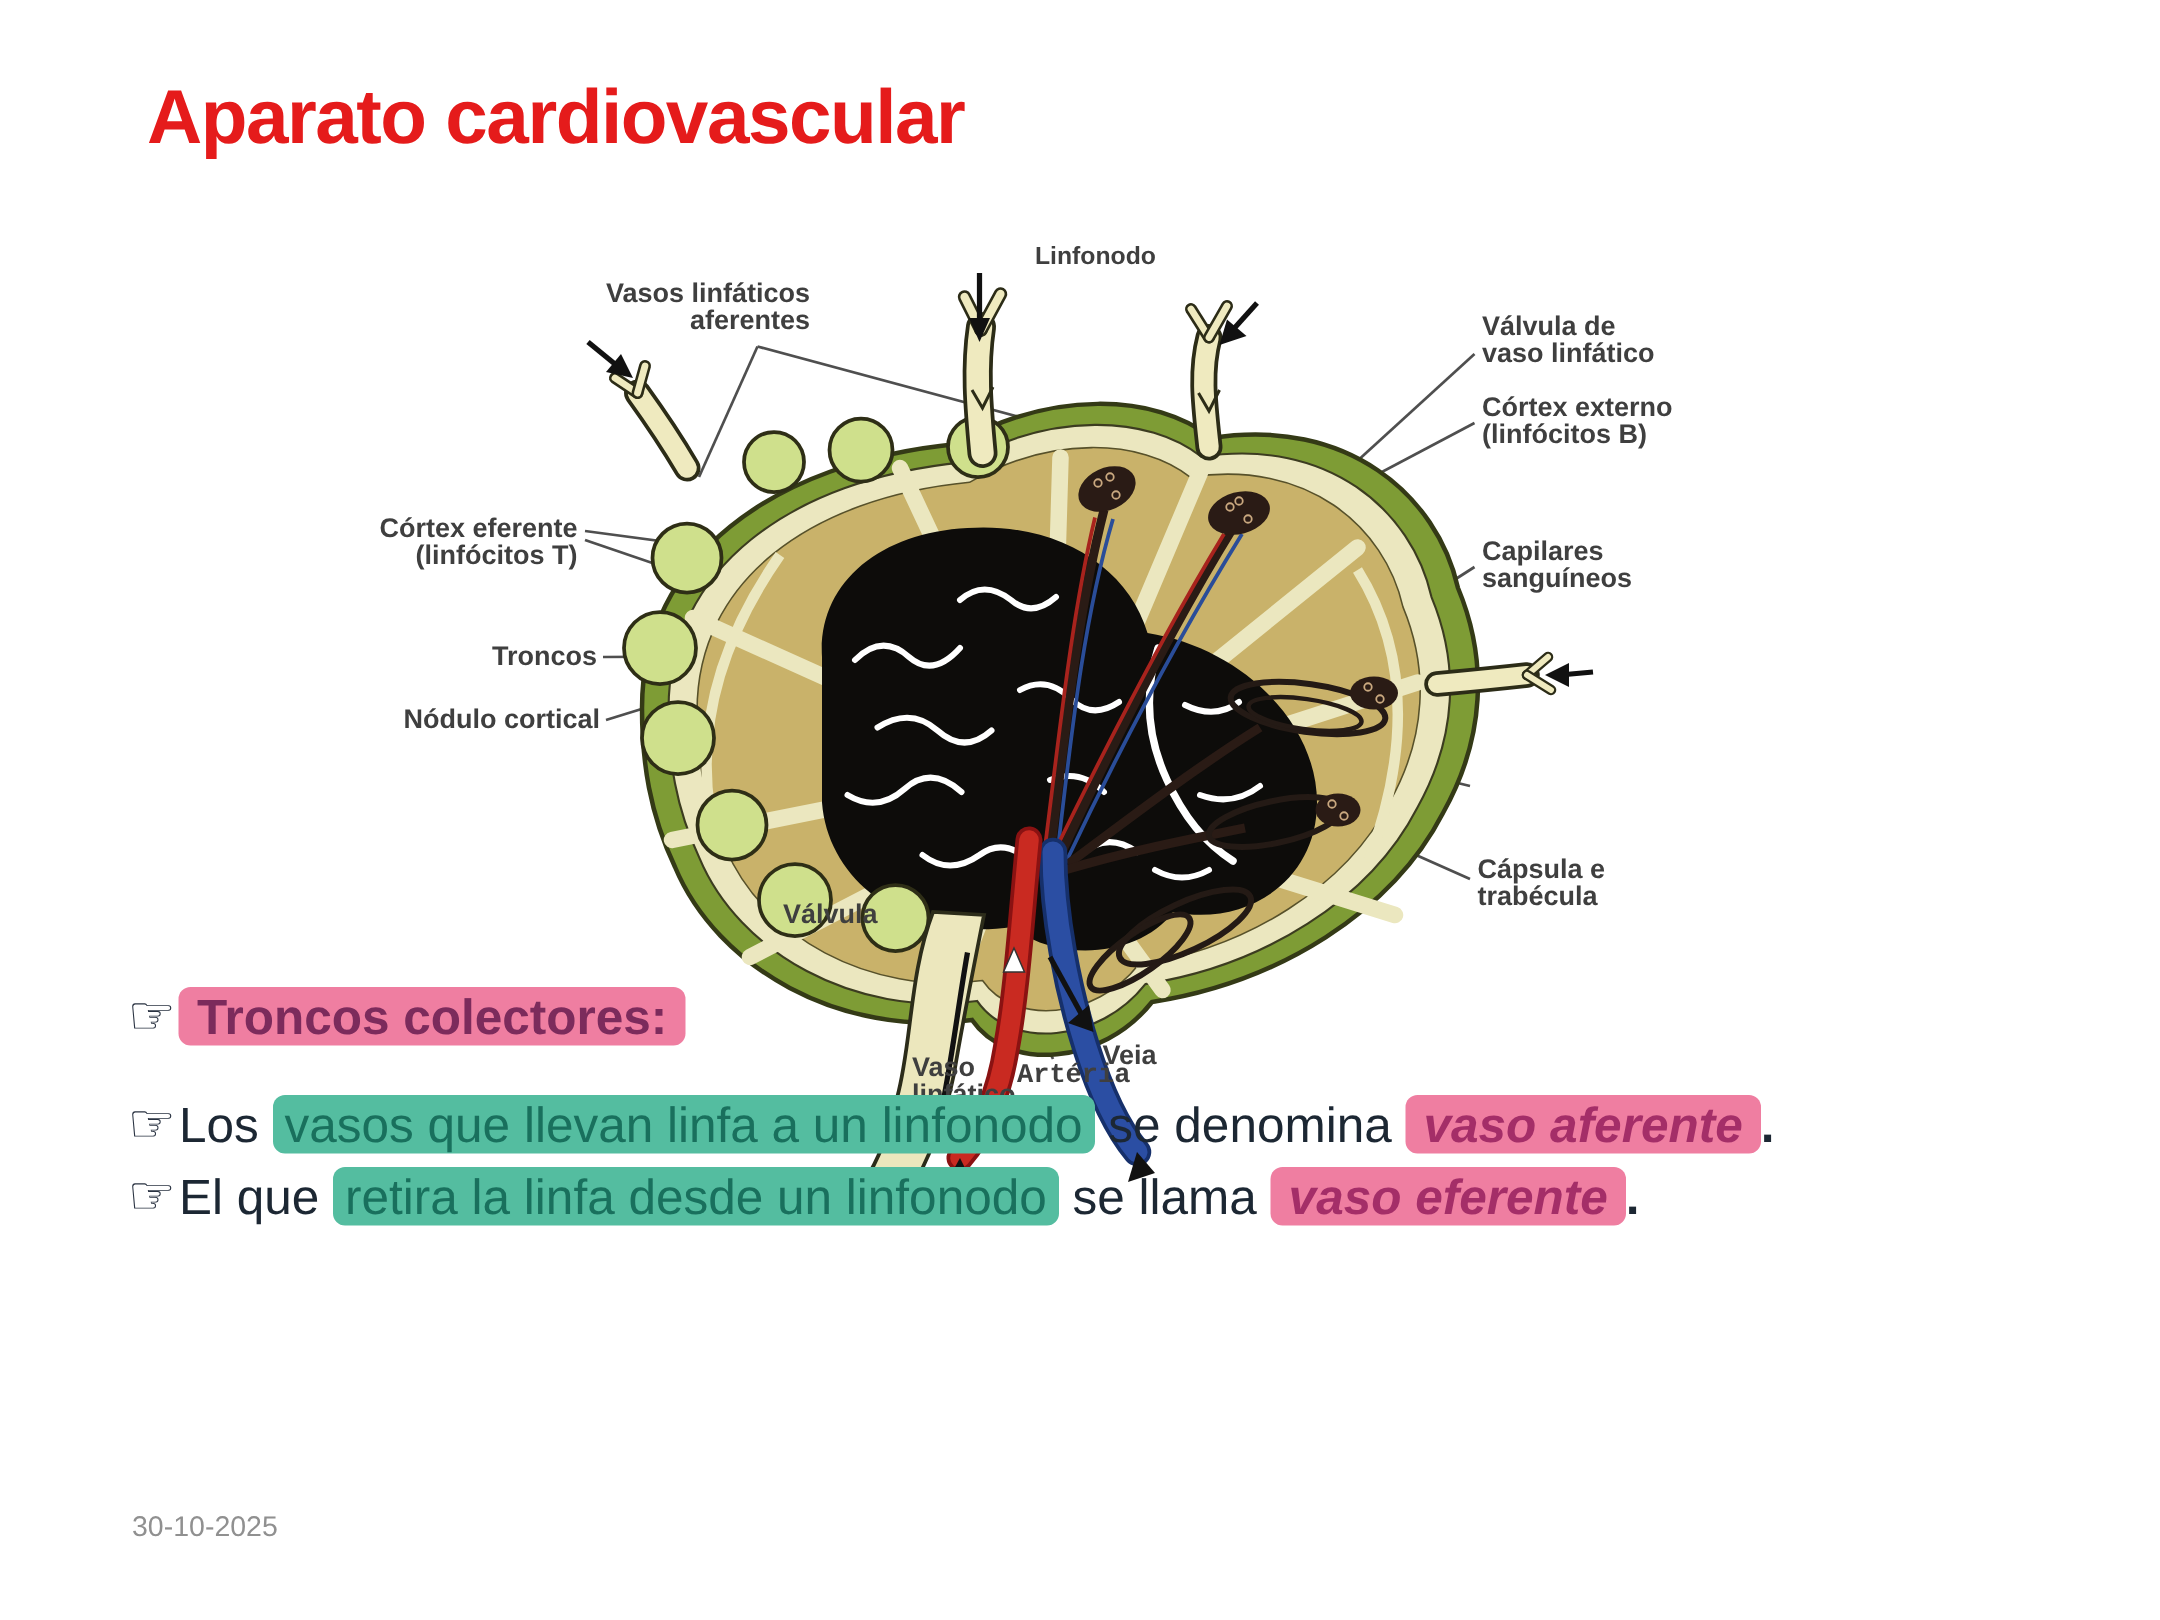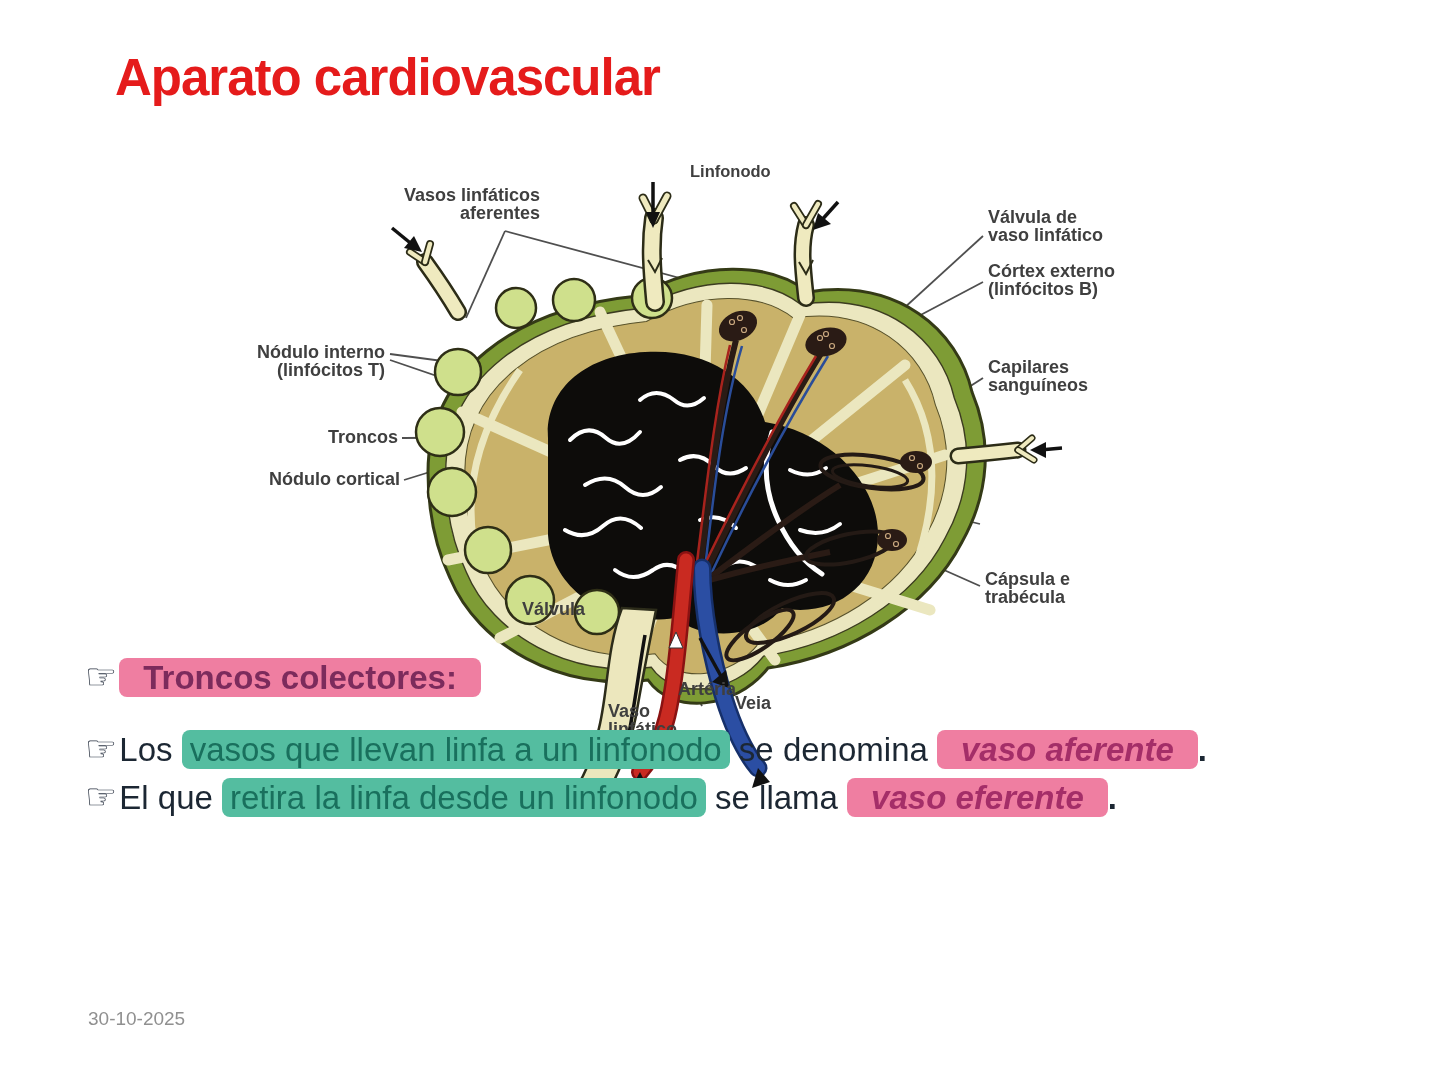--- a/index.html
+++ b/index.html
@@ -1,27 +1,27 @@
 <!DOCTYPE html>
 <html><head>
 <meta charset="utf-8">
 <style>
   html,body{margin:0;padding:0;background:#ffffff;}
   .slide{position:relative;width:1440px;height:1080px;background:#ffffff;overflow:hidden;
          font-family:"Liberation Sans", sans-serif;}
-  .title{position:absolute;left:98px;top:48px;font-size:51px;font-weight:bold;color:#e51b1b;letter-spacing:-1px;margin-left:17px;}
+  .title{position:absolute;left:98px;top:48px;font-size:51px;font-weight:bold;color:#e51b1b;letter-spacing:-1px;}
   .diagram{position:absolute;left:0;top:140px;width:1216px;height:660px;}
   .diagram svg{position:absolute;left:0;top:0;}
   .dlabel{position:absolute;font-size:18px;font-weight:bold;color:#3f3f3f;line-height:18px;white-space:pre-line;}
   .dlabel.big{font-size:16.5px;}
   .dlabel.r{text-align:right;}
   .bullets{position:absolute;left:85px;width:1310px;font-size:33px;color:#1c2733;}
   .bline{position:absolute;left:0;white-space:nowrap;}
   .hand{font-size:36px;color:#2a3342;margin-right:2px;}
-  .hl-pink{background:#ef7ea1;border-radius:8px;padding:1px 24px;}
+  .hl-pink{background:#ef7ea1;border-radius:8px;padding:1px 12px;}
   .hl-teal{background:#54bda0;border-radius:8px;padding:1px 8px;}
   .t-troncos{color:#7c2b5c;font-weight:bold;}
   .t-teal{color:#19705d;}
   .t-pink{color:#a42e68;font-weight:bold;font-style:italic;}
   .t-end{font-weight:bold;}
   .date{position:absolute;left:88px;top:1008px;font-size:19px;color:#909090;}
 </style>
 </head>
 <body>
 
@@ -198,29 +198,29 @@
     <div class="dlabel r" style="left:360px;top:46px;width:180px;">Vasos linfáticos
 aferentes</div>
     <div class="dlabel" style="left:988px;top:68px;">Válvula de
 vaso linfático</div>
     <div class="dlabel" style="left:988px;top:122px;">Córtex externo
 (linfócitos B)</div>
     <div class="dlabel" style="left:988px;top:218px;">Capilares
 sanguíneos</div>
     <div class="dlabel" style="left:985px;top:430px;">Cápsula e
 trabécula</div>
-    <div class="dlabel r" style="left:230px;top:203px;width:155px;">Nódulo interno
+    <div class="dlabel r" style="left:230px;top:203px;width:155px;">Córtex eferente
 (linfócitos T)</div>
     <div class="dlabel r" style="left:250px;top:288px;width:148px;">Troncos</div>
     <div class="dlabel r" style="left:210px;top:330px;width:190px;">Nódulo cortical</div>
     <div class="dlabel r" style="left:460px;top:460px;width:125px;">Válvula</div>
     <div class="dlabel" style="left:608px;top:562px;">Vaso
 linfático
 eferente</div>
-    <div class="dlabel" style="left:678px;top:540px;">Artéria</div>
+    <div class="dlabel" style="left:678px;top:568px;font-family:Liberation Mono, monospace;">Artéria</div>
     <div class="dlabel" style="left:735px;top:554px;">Veia</div>
   </div>
 
   <div class="bullets">
     <div class="bline" style="top:656px;">
       <span class="hand">☞</span><span class="hl-pink t-troncos">Troncos colectores:</span>
     </div>
     <div class="bline" style="top:716px;margin-top:12px;">
       <span class="hand">☞</span><span>Los </span><span class="hl-teal t-teal">vasos que llevan linfa a un linfonodo</span><span> se denomina </span><span class="hl-pink t-pink">vaso aferente</span><span class="t-end">.</span>
     </div>

